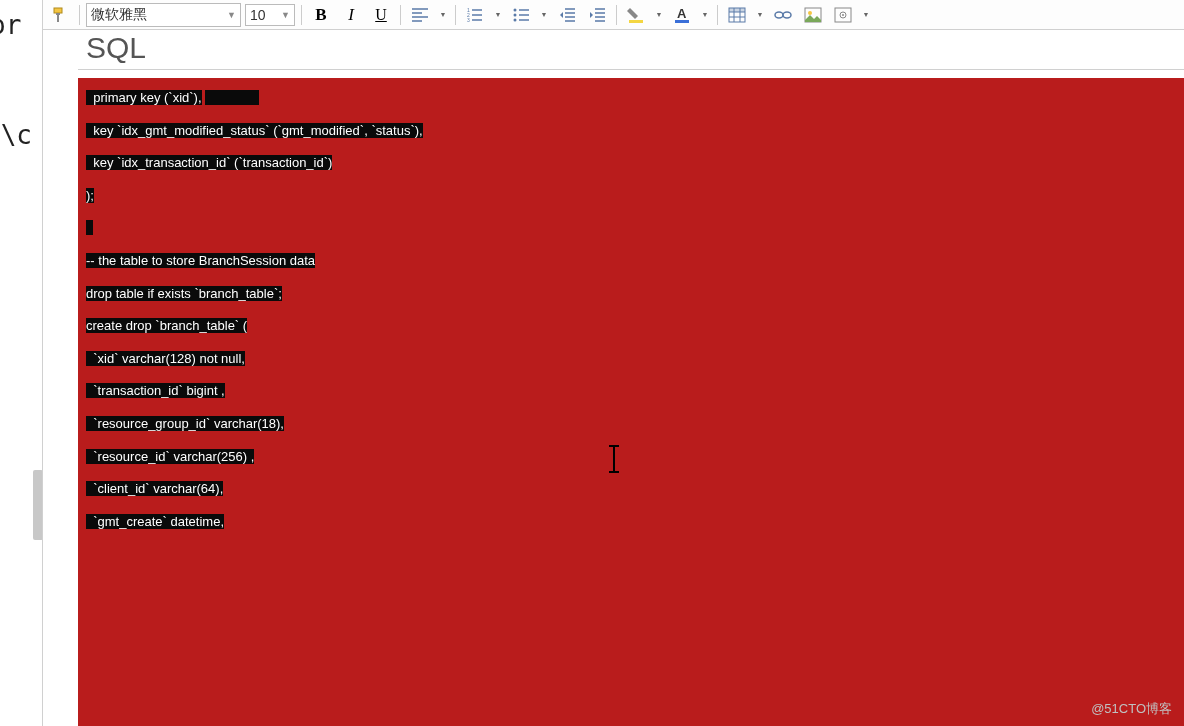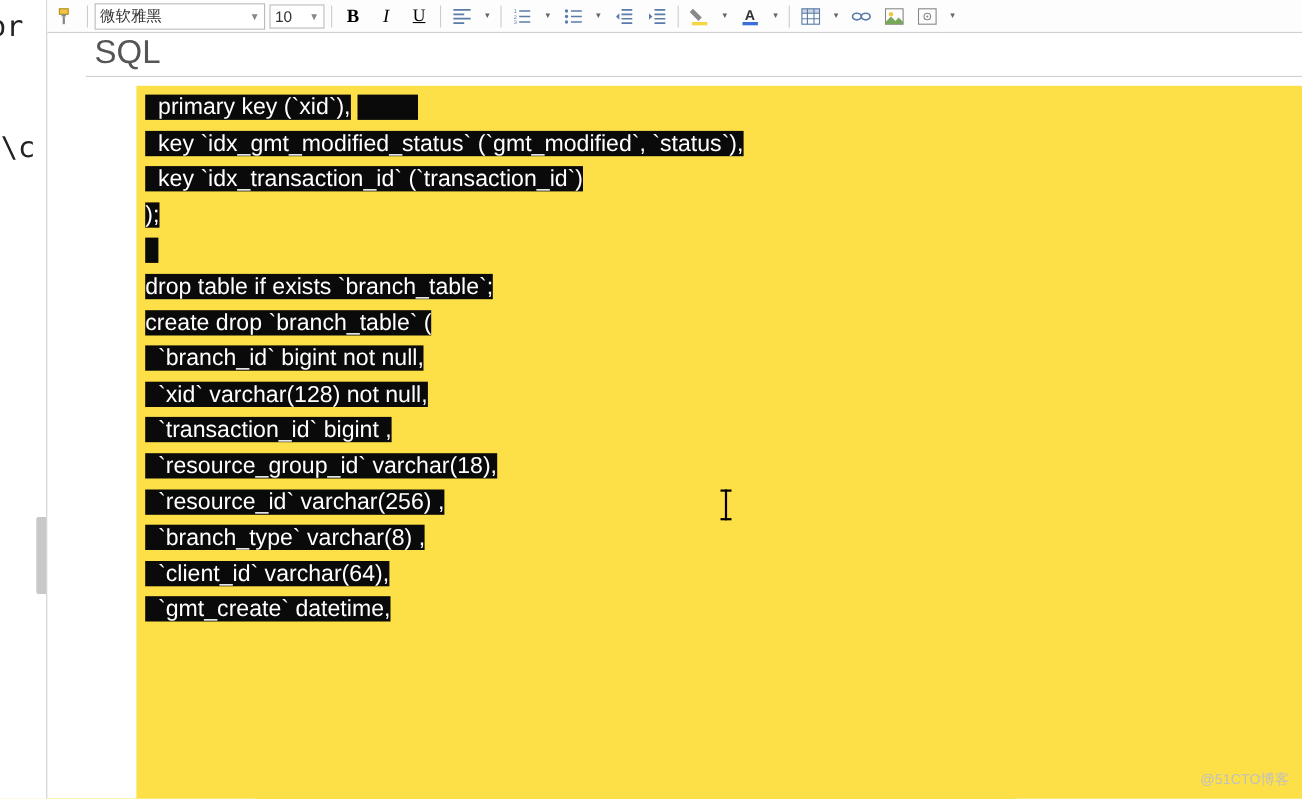--- a/index.html
+++ b/index.html
@@ -111,27 +111,26 @@
     font-size: 30px;
     color: #555;
     padding: 4px 8px;
   }
   .editor {
     position: absolute;
     left: 78px;
     top: 78px;
     right: 0;
     bottom: 0;
-    background: #fde047;
+    background: #b91c1c;
     padding: 4px 8px;
     font-family: 'Microsoft YaHei', Arial, sans-serif;
-    font-size: 21px;
+    font-size: 13px;
     line-height: 32.6px;
     color: #fff;
-    margin-left: 46px;
   }
   .code-line {
     display: block;
     white-space: pre;
   }
   .sel {
     background: #0a0a0a;
     color: #fff;
     display: inline;
   }
@@ -285,26 +284,25 @@
 <div class="tab-bar">
   <div class="tab-label">SQL</div>
 </div>
 
 <div class="editor">
   <span class="code-line"><span class="sel">  primary key (`xid`),</span> <span class="sel" style="padding-right:50px;">&nbsp;</span></span>
   <span class="code-line"><span class="sel">  key `idx_gmt_modified_status` (`gmt_modified`, `status`),</span></span>
   <span class="code-line"><span class="sel">  key `idx_transaction_id` (`transaction_id`)</span></span>
   <span class="code-line"><span class="sel">);</span></span>
   <span class="code-line"><span class="sel">&nbsp;&nbsp;</span></span>
+  <span class="code-line"><span class="sel">-- the table to store BranchSession data</span></span>
   <span class="code-line"><span class="sel">drop table if exists `branch_table`;</span></span>
   <span class="code-line"><span class="sel">create drop `branch_table` (</span></span>
-  <span class="code-line"><span class="sel">  `branch_id` bigint not null,</span></span>
   <span class="code-line"><span class="sel">  `xid` varchar(128) not null,</span></span>
   <span class="code-line"><span class="sel">  `transaction_id` bigint ,</span></span>
   <span class="code-line"><span class="sel">  `resource_group_id` varchar(18),</span></span>
   <span class="code-line"><span class="sel">  `resource_id` varchar(256) ,</span></span>
-  <span class="code-line"><span class="sel">  `branch_type` varchar(8) ,</span></span>
   <span class="code-line"><span class="sel">  `client_id` varchar(64),</span></span>
   <span class="code-line"><span class="sel">  `gmt_create` datetime,</span></span>
   <div class="cursor"></div>
 </div>
 
 <div class="watermark">@51CTO博客</div>
 
 </body></html>

